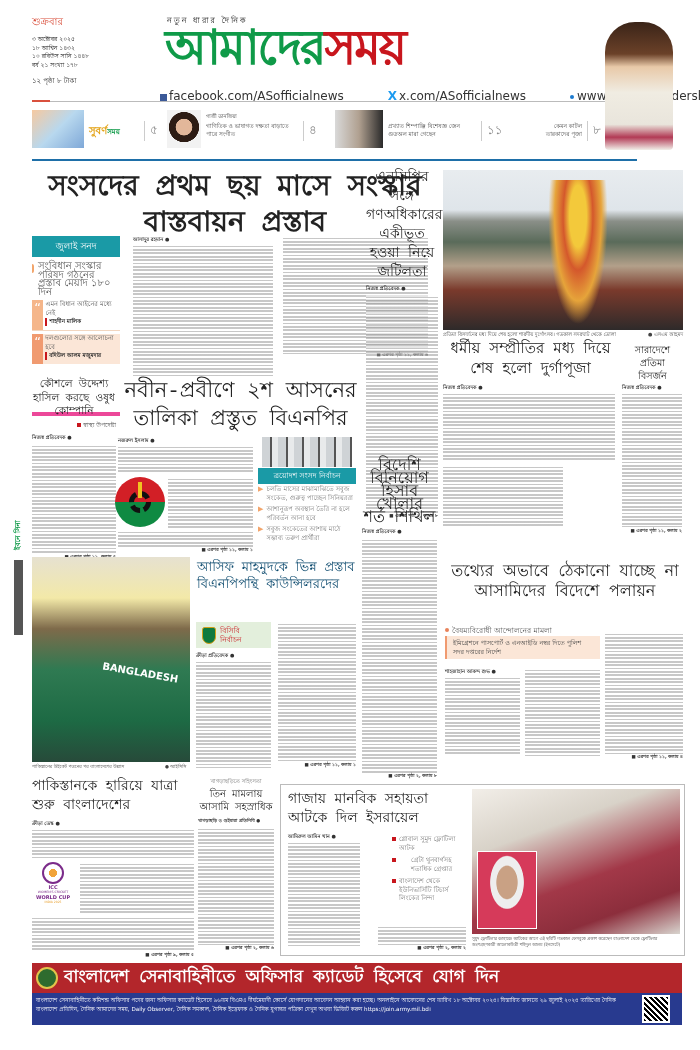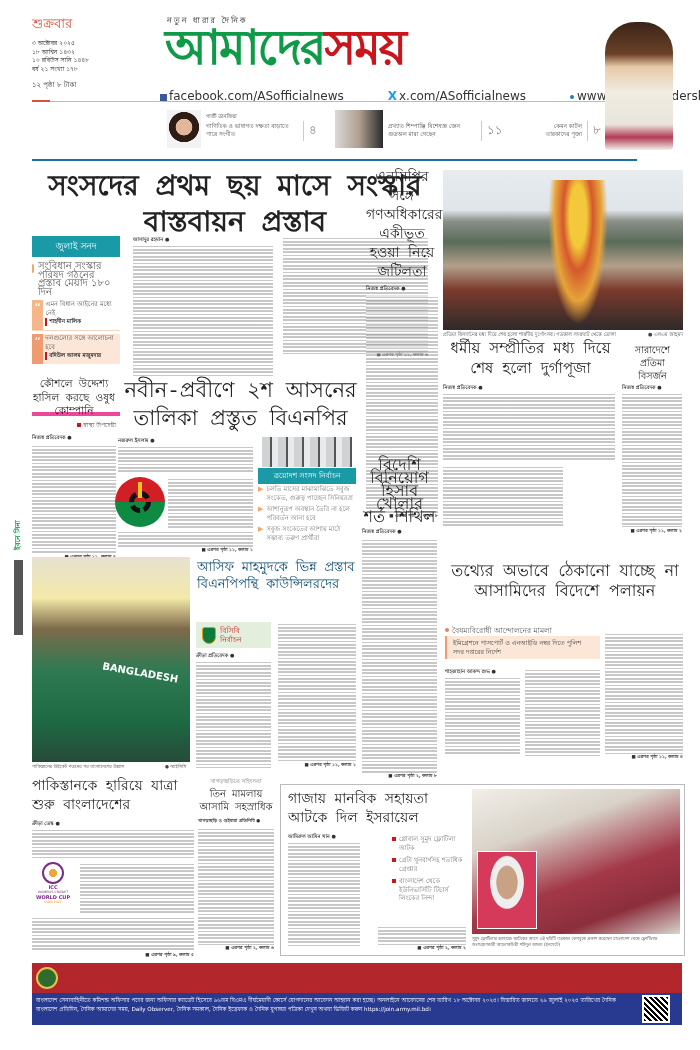--- a/index.html
+++ b/index.html
@@ -10,21 +10,21 @@
 .byline{font-size:5px;font-weight:bold;color:#333}
 .jump{font-size:4.5px;color:#333;font-weight:bold;text-align:right}
 .hl{color:#222;font-weight:normal;line-height:1.15;text-align:center}
 .cap{font-size:5px;color:#444}
 </style>
 </head>
 <body>
 
 <div class="abs" style="left:0;top:0;width:700px;height:105px">
   <div class="abs" style="left:32px;top:14px;width:100px">
-    <div style="color:#d9503d;font-size:13px;margin-bottom:4px">শুক্রবার</div>
+    <div style="color:#d9503d;font-size:10px;margin-bottom:4px">শুক্রবার</div>
     <div style="font-size:6px;line-height:8.5px">৩ অক্টোবর ২০২৫</div>
     <div style="font-size:6px;line-height:8.5px">১৮ আশ্বিন ১৪৩২</div>
     <div style="font-size:6px;line-height:8.5px">১০ রবিউস সানি ১৪৪৮</div>
     <div style="font-size:6px;line-height:8.5px">বর্ষ ২১ সংখ্যা ১৭৮</div>
     <div style="font-size:7px;margin-top:6px">১২ পৃষ্ঠা ৮ টাকা</div>
   </div>
   <div class="abs" style="left:167px;top:14px;font-size:8px;letter-spacing:2px">নতুন ধারার দৈনিক</div>
   <div class="abs bn" style="left:165px;top:24px;font-size:48px;font-weight:bold;line-height:54px;white-space:nowrap;letter-spacing:-2px">
     <span style="color:#0f9a48">আমাদের</span><span style="color:#c8161d">সময়</span>
   </div>
@@ -33,20 +33,25 @@
     <span><span style="color:#1d9bf0;font-weight:bold;margin-right:2px">X</span><span>x.com/ASofficialnews</span></span>
     <span><span style="display:inline-block;width:4px;height:4px;border-radius:50%;background:#1d7bd0;margin-right:3px;vertical-align:1px"></span><span>www.dainikamadershomoy.com</span></span>
   </div>
   <div class="abs" style="left:32px;top:101px;width:600px;height:1px;background:#bbb"></div>
   <div class="abs" style="left:32px;top:100px;width:18px;height:2px;background:#d9503d"></div>
 
   <div class="abs" style="left:605px;top:22px;width:68px;height:128px;background:linear-gradient(180deg,#3a2418 0%,#6b4128 25%,#e8c9a8 35%,#f0ece2 55%,#e9e5dc 80%,#b23a55 90%,#f1efe9 100%);border-radius:30px 30px 4px 4px"></div>
 </div>
 
 <div class="abs" style="left:32px;top:108px;width:570px;height:42px">
+  <div class="abs" style="left:0;top:2px;width:130px;height:38px">
+    <div class="abs" style="left:0;top:0;width:52px;height:38px;background:linear-gradient(135deg,#f6c9a0,#b8d8ee 50%,#7fa8d8)"></div>
+    <div class="abs" style="left:57px;top:13px;font-size:10px;font-weight:bold;white-space:nowrap"><span style="color:#e3a317">সুবর্ণ</span><span style="color:#0f9a48;font-size:7px">সময়</span></div>
+    <div class="abs" style="left:112px;top:11px;font-size:12px;color:#888;border-left:1px solid #ccc;padding-left:5px">৫</div>
+  </div>
   <div class="abs" style="left:135px;top:2px;width:175px;height:38px">
     <div class="abs" style="left:0;top:0;width:34px;height:38px;background:radial-gradient(circle at 50% 45%,#e2b79a 0 30%,#2d1c14 32% 55%,#f2f2f2 57%)"></div>
     <div class="abs" style="left:39px;top:3px;font-size:5px">গাজী তানজিয়া</div>
     <div class="abs" style="left:39px;top:12px;width:92px;font-size:5.8px;line-height:8px;color:#444">গাণিতিক ও ভাষাগত দক্ষতা বাড়াতে পারে সংগীত</div>
     <div class="abs" style="left:136px;top:11px;font-size:12px;color:#888;border-left:1px solid #ccc;padding-left:5px">৪</div>
   </div>
   <div class="abs" style="left:303px;top:2px;width:210px;height:38px">
     <div class="abs" style="left:0;top:0;width:48px;height:38px;background:linear-gradient(90deg,#d9d9d9,#b0a090 50%,#2a2a2a)"></div>
     <div class="abs" style="left:53px;top:12px;width:85px;font-size:5.8px;line-height:8px;color:#444">প্রখ্যাত শিম্পাঞ্জি বিশেষজ্ঞ জেন গুডঅল মারা গেছেন</div>
     <div class="abs" style="left:146px;top:11px;font-size:12px;color:#888;border-left:1px solid #ccc;padding-left:5px">১১</div>
@@ -207,37 +212,38 @@
 
 <div class="abs" style="left:280px;top:784px;width:405px;height:172px;border:1px solid #bbb"></div>
 <div class="abs bn" style="left:288px;top:790px;width:180px;font-size:14px;line-height:19px;color:#222">গাজায় মানবিক সহায়তা আটকে দিল ইসরায়েল</div>
 <div class="abs byline" style="left:288px;top:833px">আমিরুল আমিন খান ●</div>
 <div class="abs txt" style="left:288px;top:841px;width:72px;height:105px"></div>
 <div class="abs" style="left:392px;top:835px;width:75px">
   <div style="display:flex;gap:3px;margin-bottom:4px">
       <span style="display:inline-block;min-width:4px;height:4px;background:#c8161d;margin-top:2px"></span>
       <span style="font-size:6.5px;line-height:8.5px;color:#777">গ্লোবাল সুমুদ ফ্লোটিলা আটক</span>
     </div>
-  <div style="display:flex;gap:3px;margin-bottom:4px">
+  <div style="display:flex;gap:15px;margin-bottom:4px">
       <span style="display:inline-block;min-width:4px;height:4px;background:#c8161d;margin-top:2px"></span>
       <span style="font-size:6.5px;line-height:8.5px;color:#777">গ্রেটা থুনবার্গসহ শতাধিক গ্রেপ্তার</span>
     </div>
   <div style="display:flex;gap:3px">
       <span style="display:inline-block;min-width:4px;height:4px;background:#c8161d;margin-top:2px"></span>
       <span style="font-size:6.5px;line-height:8.5px;color:#777">বাংলাদেশ থেকে ইউনিভার্সিটি টিচার্স লিংকের নিন্দা</span>
     </div>
 </div>
 <div class="abs txt" style="left:378px;top:925px;width:88px;height:20px"></div>
 <div class="abs jump" style="left:378px;top:945px;width:88px">■ এরপর পৃষ্ঠা ২, কলাম ২</div>
 <div class="abs" style="left:472px;top:789px;width:208px;height:145px;background:linear-gradient(160deg,#f2eee8 0%,#d8d2c8 30%,#a23848 60%,#8c2e3c 80%,#d8d4ce 100%)">
   <div class="abs" style="left:5px;top:62px;width:60px;height:78px;background:radial-gradient(ellipse at 50% 40%,#c9a184 0 25%,#eee 27% 40%,#d63a5a 42%);border:1px solid #fff"></div>
 </div>
 <div class="abs cap" style="left:472px;top:936px;width:208px;font-size:4.2px;line-height:5.5px">সুমুদ ফ্লোটিলার জাহাজে আটকের আগে এই ছবিটি গতকাল ফেসবুকে প্রকাশ করেছেন বাংলাদেশ থেকে ফ্লোটিলার অংশগ্রহণকারী আলোকচিত্রী শহিদুল আলম (ইনসেটে)</div>
 
 <div class="abs" style="left:32px;top:963px;width:650px;height:62px">
   <div class="abs" style="left:0;top:0;width:650px;height:30px;background:#b3262b">
     <div class="abs" style="left:4px;top:4px;width:22px;height:22px;border-radius:50%;background:#2e6b2e;border:2px solid #e3c44b"></div>
+    <div class="abs bn" style="left:32px;top:2px;color:#fff;font-size:17px;line-height:26px;font-weight:bold;white-space:nowrap">বাংলাদেশ সেনাবাহিনীতে অফিসার ক্যাডেট হিসেবে যোগ দিন</div>
   </div>
   <div class="abs" style="left:0;top:30px;width:650px;height:32px;background:#283a8f">
     <div class="abs" style="left:4px;top:3px;width:598px;color:#fff;font-size:5.6px;line-height:8.6px">বাংলাদেশ সেনাবাহিনীতে কমিশন্ড অফিসার পদের জন্য অফিসার ক্যাডেট হিসেবে ৯৬তম বিএমএ দীর্ঘমেয়াদী কোর্সে যোগদানের আবেদন আহ্বান করা হচ্ছে। অনলাইনে আবেদনের শেষ তারিখ ১৮ অক্টোবর ২০২৫। বিস্তারিত জানতে ২৯ জুলাই ২০২৫ তারিখের দৈনিক বাংলাদেশ প্রতিদিন, দৈনিক আমাদের সময়, Daily Observer, দৈনিক সমকাল, দৈনিক ইত্তেফাক ও দৈনিক যুগান্তর পত্রিকা দেখুন অথবা ভিজিট করুন https://join.army.mil.bd।</div>
     <div class="abs" style="left:610px;top:2px;width:28px;height:28px;background:#fff repeating-linear-gradient(45deg,#000 0 2px,#fff 2px 4px);border:2px solid #fff"></div>
   </div>
 </div>
 
 </body></html>

